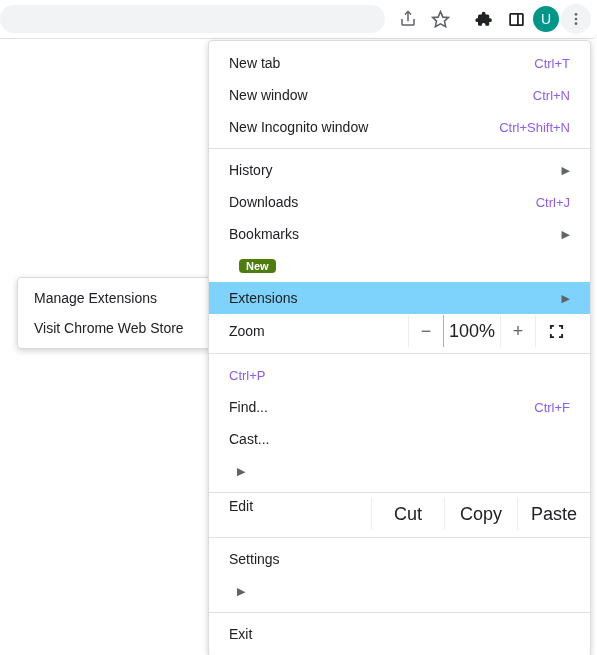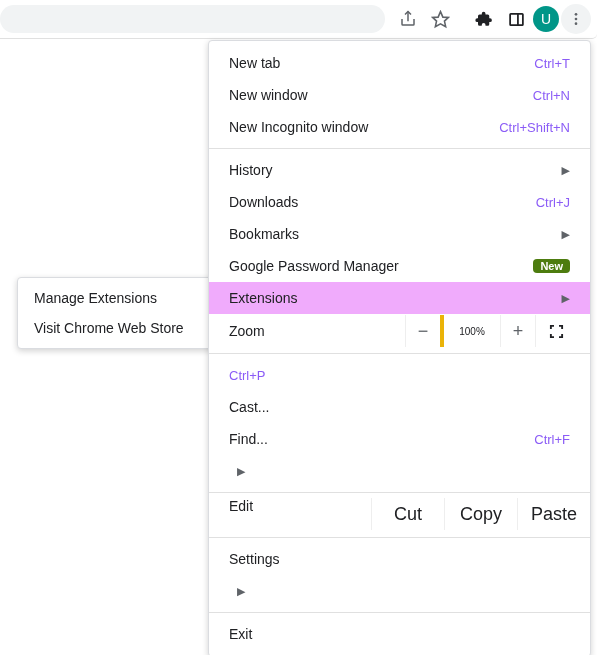--- a/index.html
+++ b/index.html
@@ -7,27 +7,27 @@
   .addr-bar{flex:1;height:28px;background:#f1f3f4;border-radius:14px;margin:0 6px 0 0;max-width:420px}
   .t-btn{width:30px;height:30px;display:flex;align-items:center;justify-content:center;border-radius:50%;color:#5f6368}
   .t-btn.dark{color:#202124}
   .avatar{width:26px;height:26px;border-radius:50%;background:#009688;color:#fff;display:flex;align-items:center;justify-content:center;font-size:14px;font-weight:500}
   .menu-btn{width:30px;height:30px;display:flex;align-items:center;justify-content:center;border-radius:50%;background:#f1f3f4;color:#5f6368}
   .main-menu{position:absolute;top:40px;right:6px;width:381px;background:#fff;border:1px solid #dadce0;border-radius:4px;box-shadow:0 2px 6px rgba(0,0,0,.18);padding:6px 0;z-index:10}
   .mi{display:flex;align-items:center;height:32px;padding:0 20px}
   .mi .lab{flex:1}
   .mi .sc{color:#8b5cf6;font-size:13px}
   .mi .arr{color:#5f6368;font-size:11px;margin-left:8px}
-  .mi.hover{background:#f0abfc}
+  .mi.hover{background:#7dd3fc}
   .sep{height:1px;background:#e0e0e0;margin:5px 0}
   .badge{background:#4d7c0f;color:#fff;font-size:11px;font-weight:600;padding:1px 7px;border-radius:4px;margin-left:10px}
   .zoom-row{display:flex;align-items:center;height:34px;padding:0 14px 0 20px}
   .zoom-row .lab{flex:1}
   .zbtn{width:34px;height:32px;display:flex;align-items:center;justify-content:center;color:#5f6368;font-size:18px;border-left:1px solid #eee}
-  .zval{width:56px;text-align:left;font-size:10px;border-left:4px solid #eab308;height:32px;display:flex;align-items:center;justify-content:center}
+  .zval{width:56px;text-align:left;font-size:18px;border-left:1px solid #eab308;height:32px;display:flex;align-items:center;justify-content:center}
   .fs{width:40px;height:32px;display:flex;align-items:center;justify-content:center;border-left:1px solid #eee}
   .edit-row{display:flex;height:34px;padding:0 0 0 20px}
   .edit-row .lab{flex:1}
   .ebtn{width:72px;height:32px;display:flex;align-items:center;justify-content:center;border-left:1px solid #eee;font-size:18px}
   .sub-menu{position:absolute;top:277px;left:17px;width:196px;background:#fff;border:1px solid #dadce0;border-radius:4px;box-shadow:0 2px 6px rgba(0,0,0,.18);padding:5px 0;z-index:9}
   .sub-menu .mi{height:30px;padding:0 16px}
   svg{display:block}
 </style>
 </head>
 <body>
@@ -99,21 +99,20 @@
     </div>
   <div class="mi">
       <span class="lab">Downloads</span>
       <span class="sc">Ctrl+J</span>
     </div>
   <div class="mi">
       <span class="lab">Bookmarks</span>
       <span class="arr">▶</span>
     </div>
   <div class="mi">
-      <span class="lab">Google Password Manager</span>
       <span class="badge">New</span>
     </div>
   <div class="mi hover">
       <span class="lab">Extensions</span>
       <span class="arr">▶</span>
     </div>
   <div class="zoom-row">
     <span class="lab">Zoom</span>
     <div class="zbtn">−</div>
     <div class="zval">100%</div>
@@ -122,25 +121,25 @@
       <svg width="15" height="15" viewBox="0 0 24 24" fill="none" stroke="#202124" stroke-width="3">
           <path d="M3 8V3h5M21 8V3h-5M3 16v5h5M21 16v5h-5"></path>
         </svg>
     </div>
   </div>
   <div class="sep"></div>
   <div class="mi">
       <span class="sc">Ctrl+P</span>
     </div>
   <div class="mi">
-      <span class="lab">Cast...</span>
+      <span class="lab">Find...</span>
+      <span class="sc">Ctrl+F</span>
     </div>
   <div class="mi">
-      <span class="lab">Find...</span>
-      <span class="sc">Ctrl+F</span>
+      <span class="lab">Cast...</span>
     </div>
   <div class="mi">
       <span class="arr">▶</span>
     </div>
   <div class="sep"></div>
   <div class="edit-row">
     <span class="lab">Edit</span>
     <div class="ebtn">Cut</div>
     <div class="ebtn">Copy</div>
     <div class="ebtn">Paste</div>

